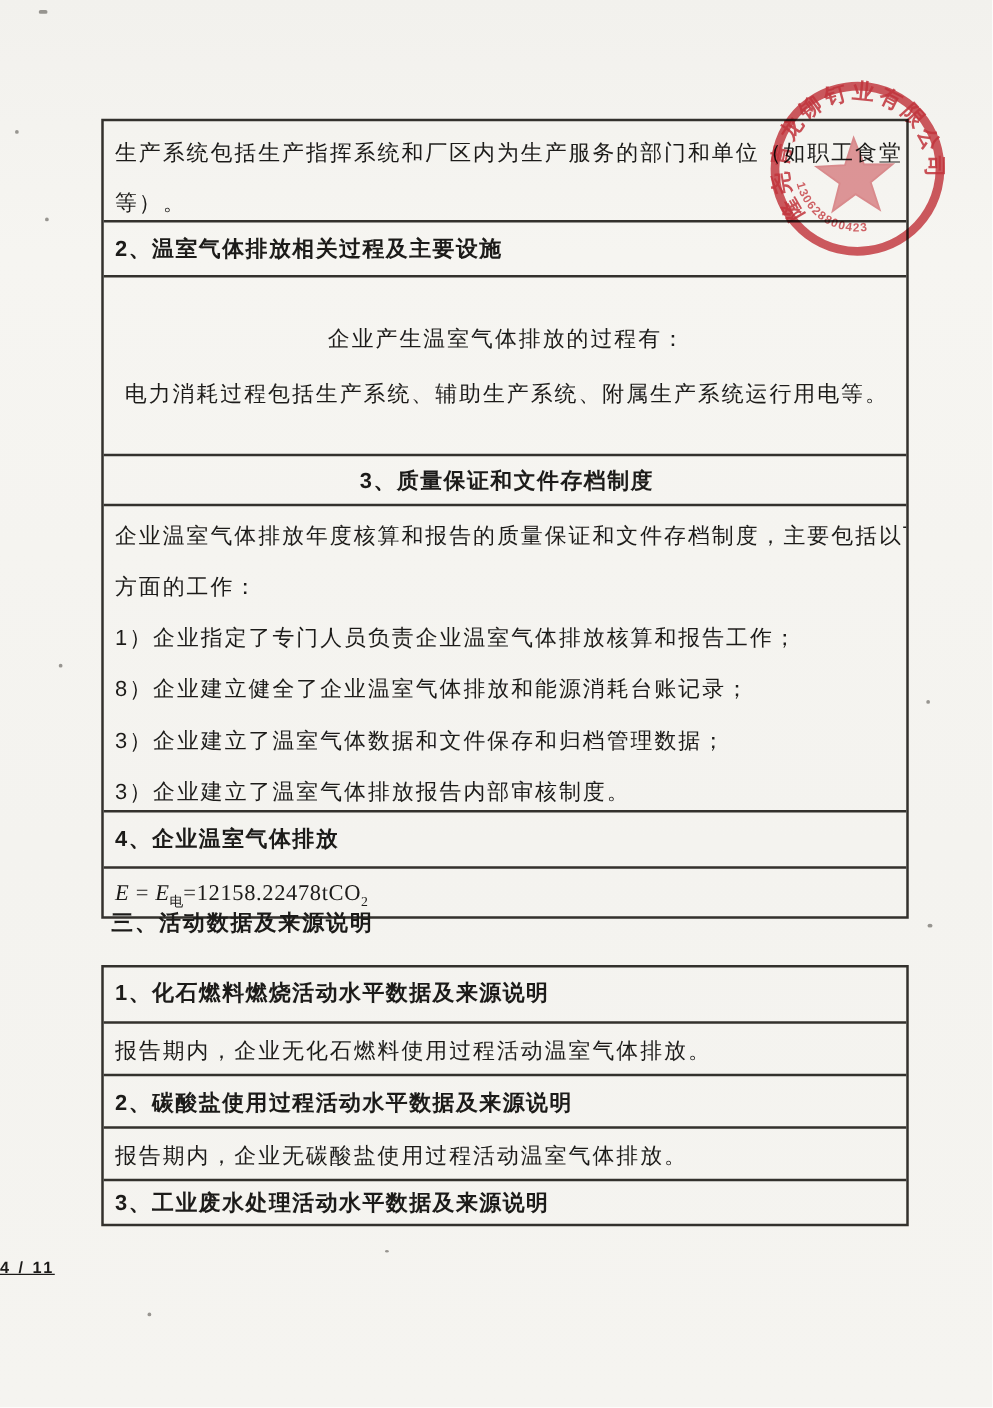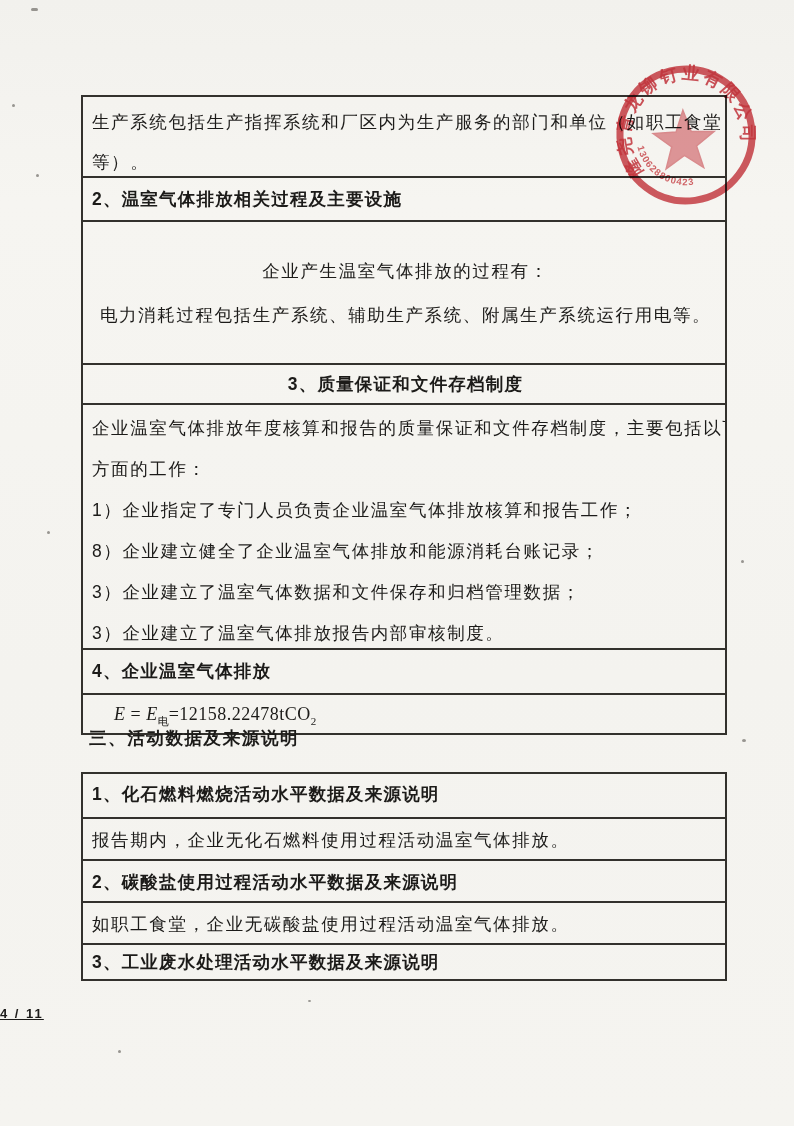--- a/index.html
+++ b/index.html
@@ -54,21 +54,20 @@
     left: 89px;
     top: 726px;
     font-size: 17.5px;
     font-weight: bold;
     letter-spacing: 1.6px;
   }
   .formula {
     font-family: "Liberation Serif", serif;
     font-size: 18px;
     letter-spacing: 0.5px;
-    margin-left: 22px;
   }
   .formula i { font-style: italic; font-family: "Liberation Serif", serif; }
   .formula sub { font-size: 11px; letter-spacing: 0; }
   .footer {
     position: absolute;
     left: 0;
     top: 1006px;
     width: 780px;
     text-align: left;
     font-size: 13px;
@@ -134,21 +133,21 @@
     <div class="row t2r1">
       <p class="line hdr">1、化石燃料燃烧活动水平数据及来源说明</p>
     </div>
     <div class="row t2r2">
       <p class="line">报告期内，企业无化石燃料使用过程活动温室气体排放。</p>
     </div>
     <div class="row t2r3">
       <p class="line hdr">2、碳酸盐使用过程活动水平数据及来源说明</p>
     </div>
     <div class="row t2r4">
-      <p class="line">如职工食堂，企业无碳酸盐使用过程活动温室气体排放。</p>
+      <p class="line">报告期内，企业无碳酸盐使用过程活动温室气体排放。</p>
     </div>
     <div class="row t2r5">
       <p class="line hdr">3、工业废水处理活动水平数据及来源说明</p>
     </div>
   </div>
 
   <svg class="stamp" viewBox="0 0 160 160" xmlns="http://www.w3.org/2000/svg">
     <defs>
       <path id="seal-top-arc" d="M 34,112 A 56,56 0 1 1 126,112" fill="none"></path>
       <path id="seal-num-arc" d="M 30,84 A 50,50 0 0 0 84,130" fill="none"></path>

